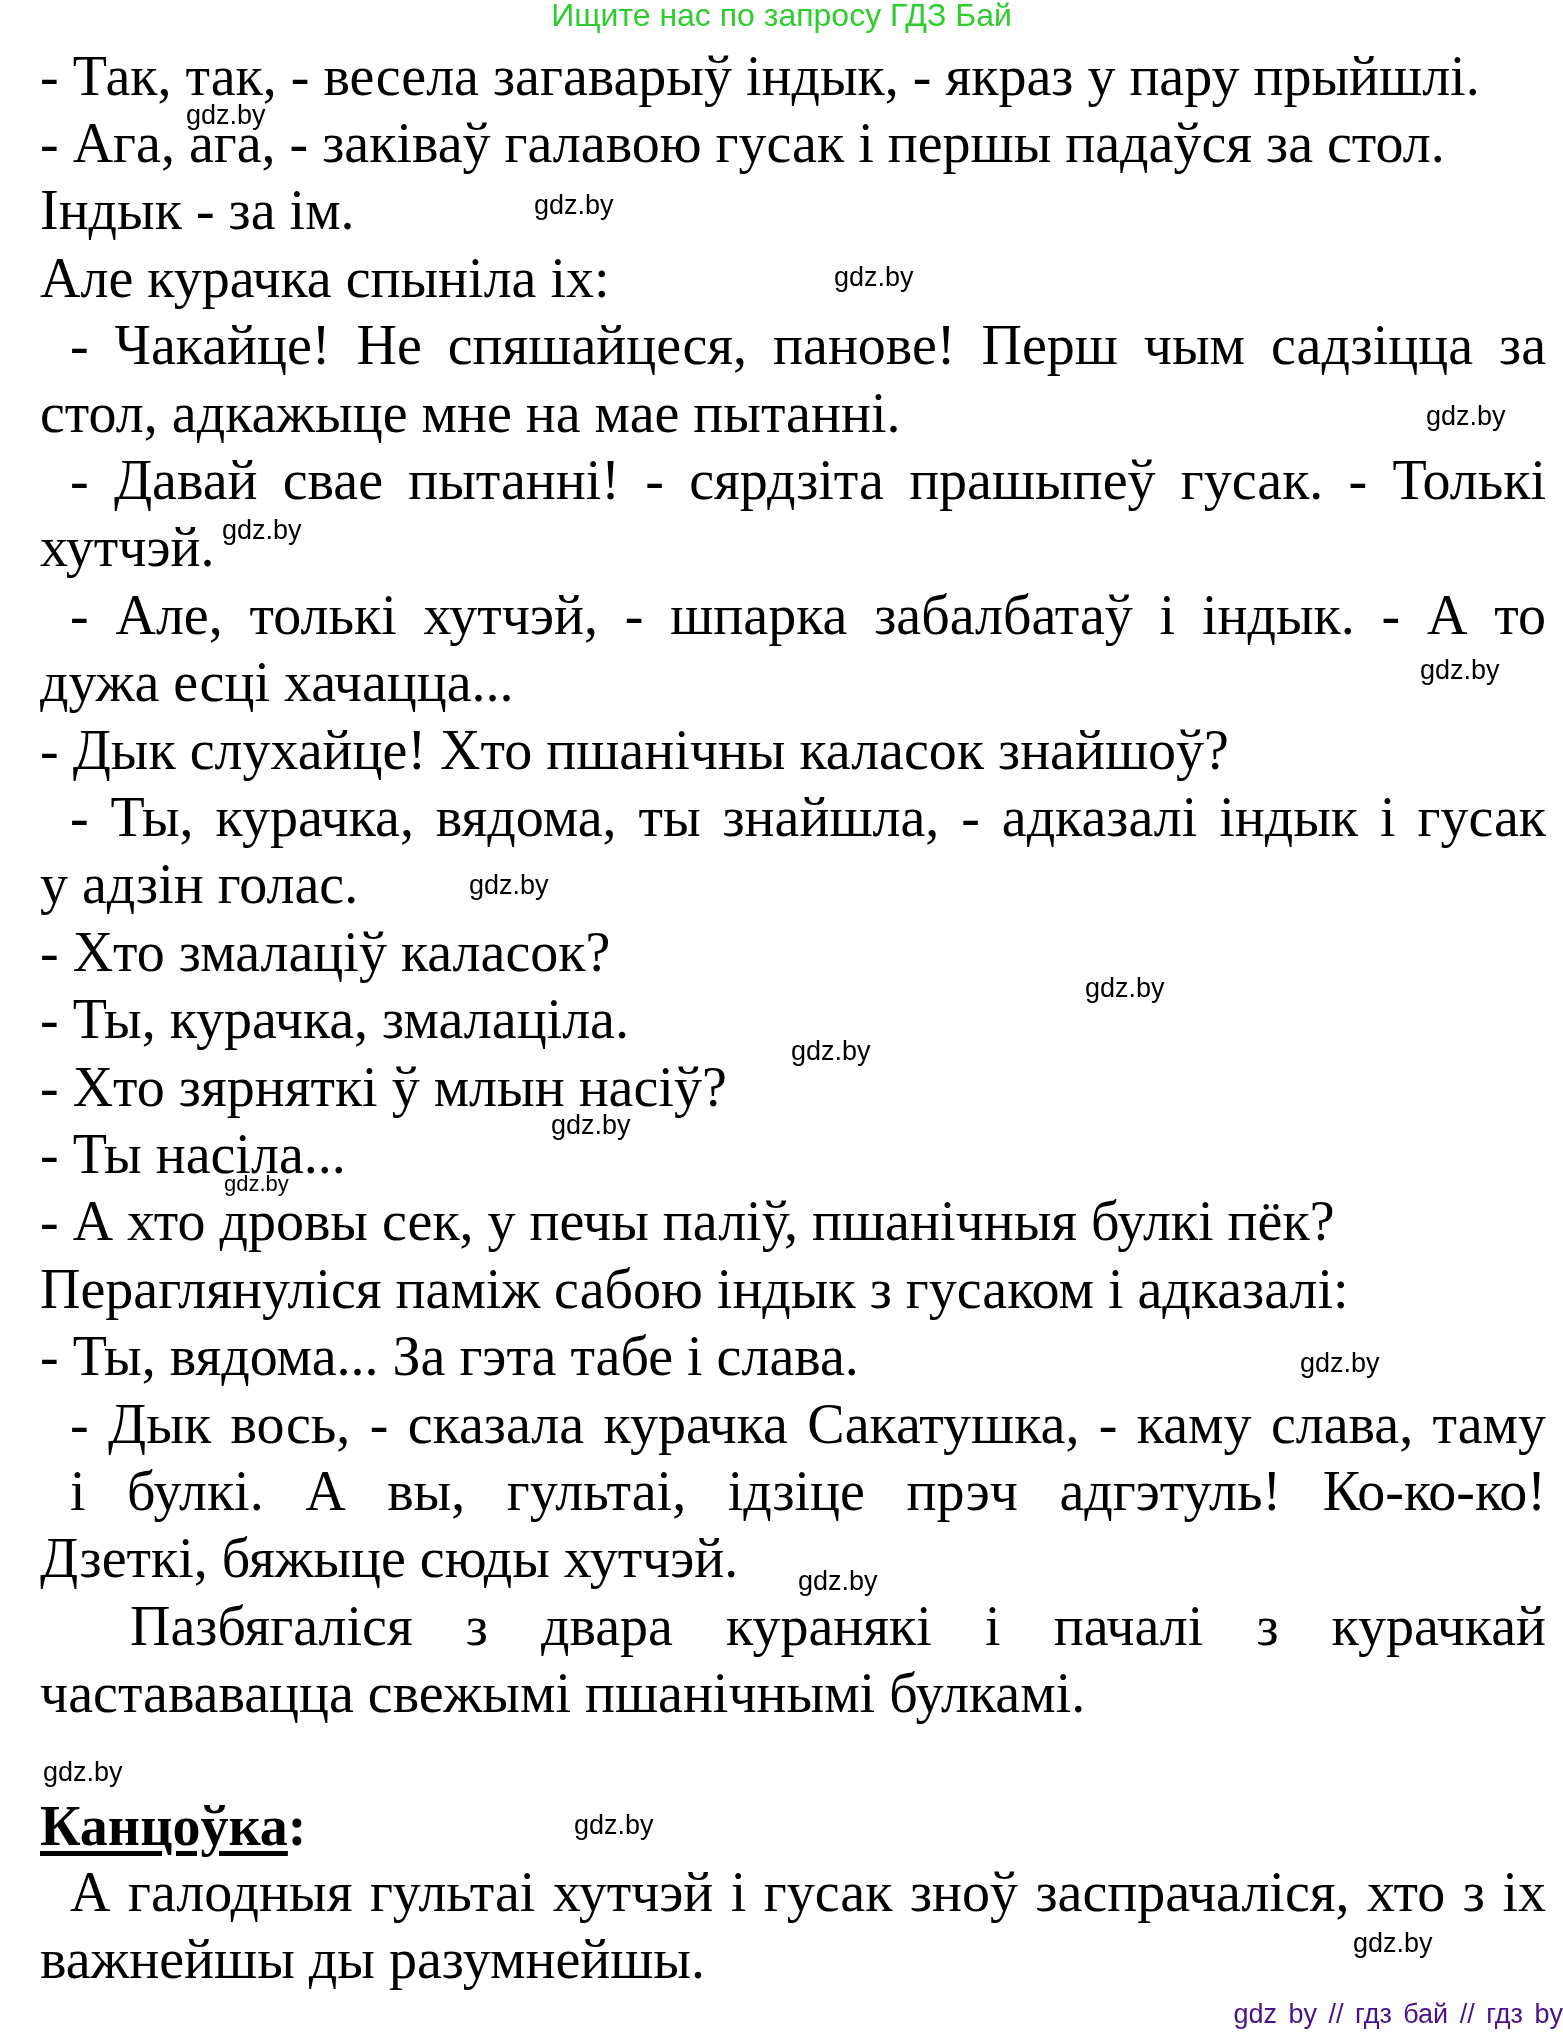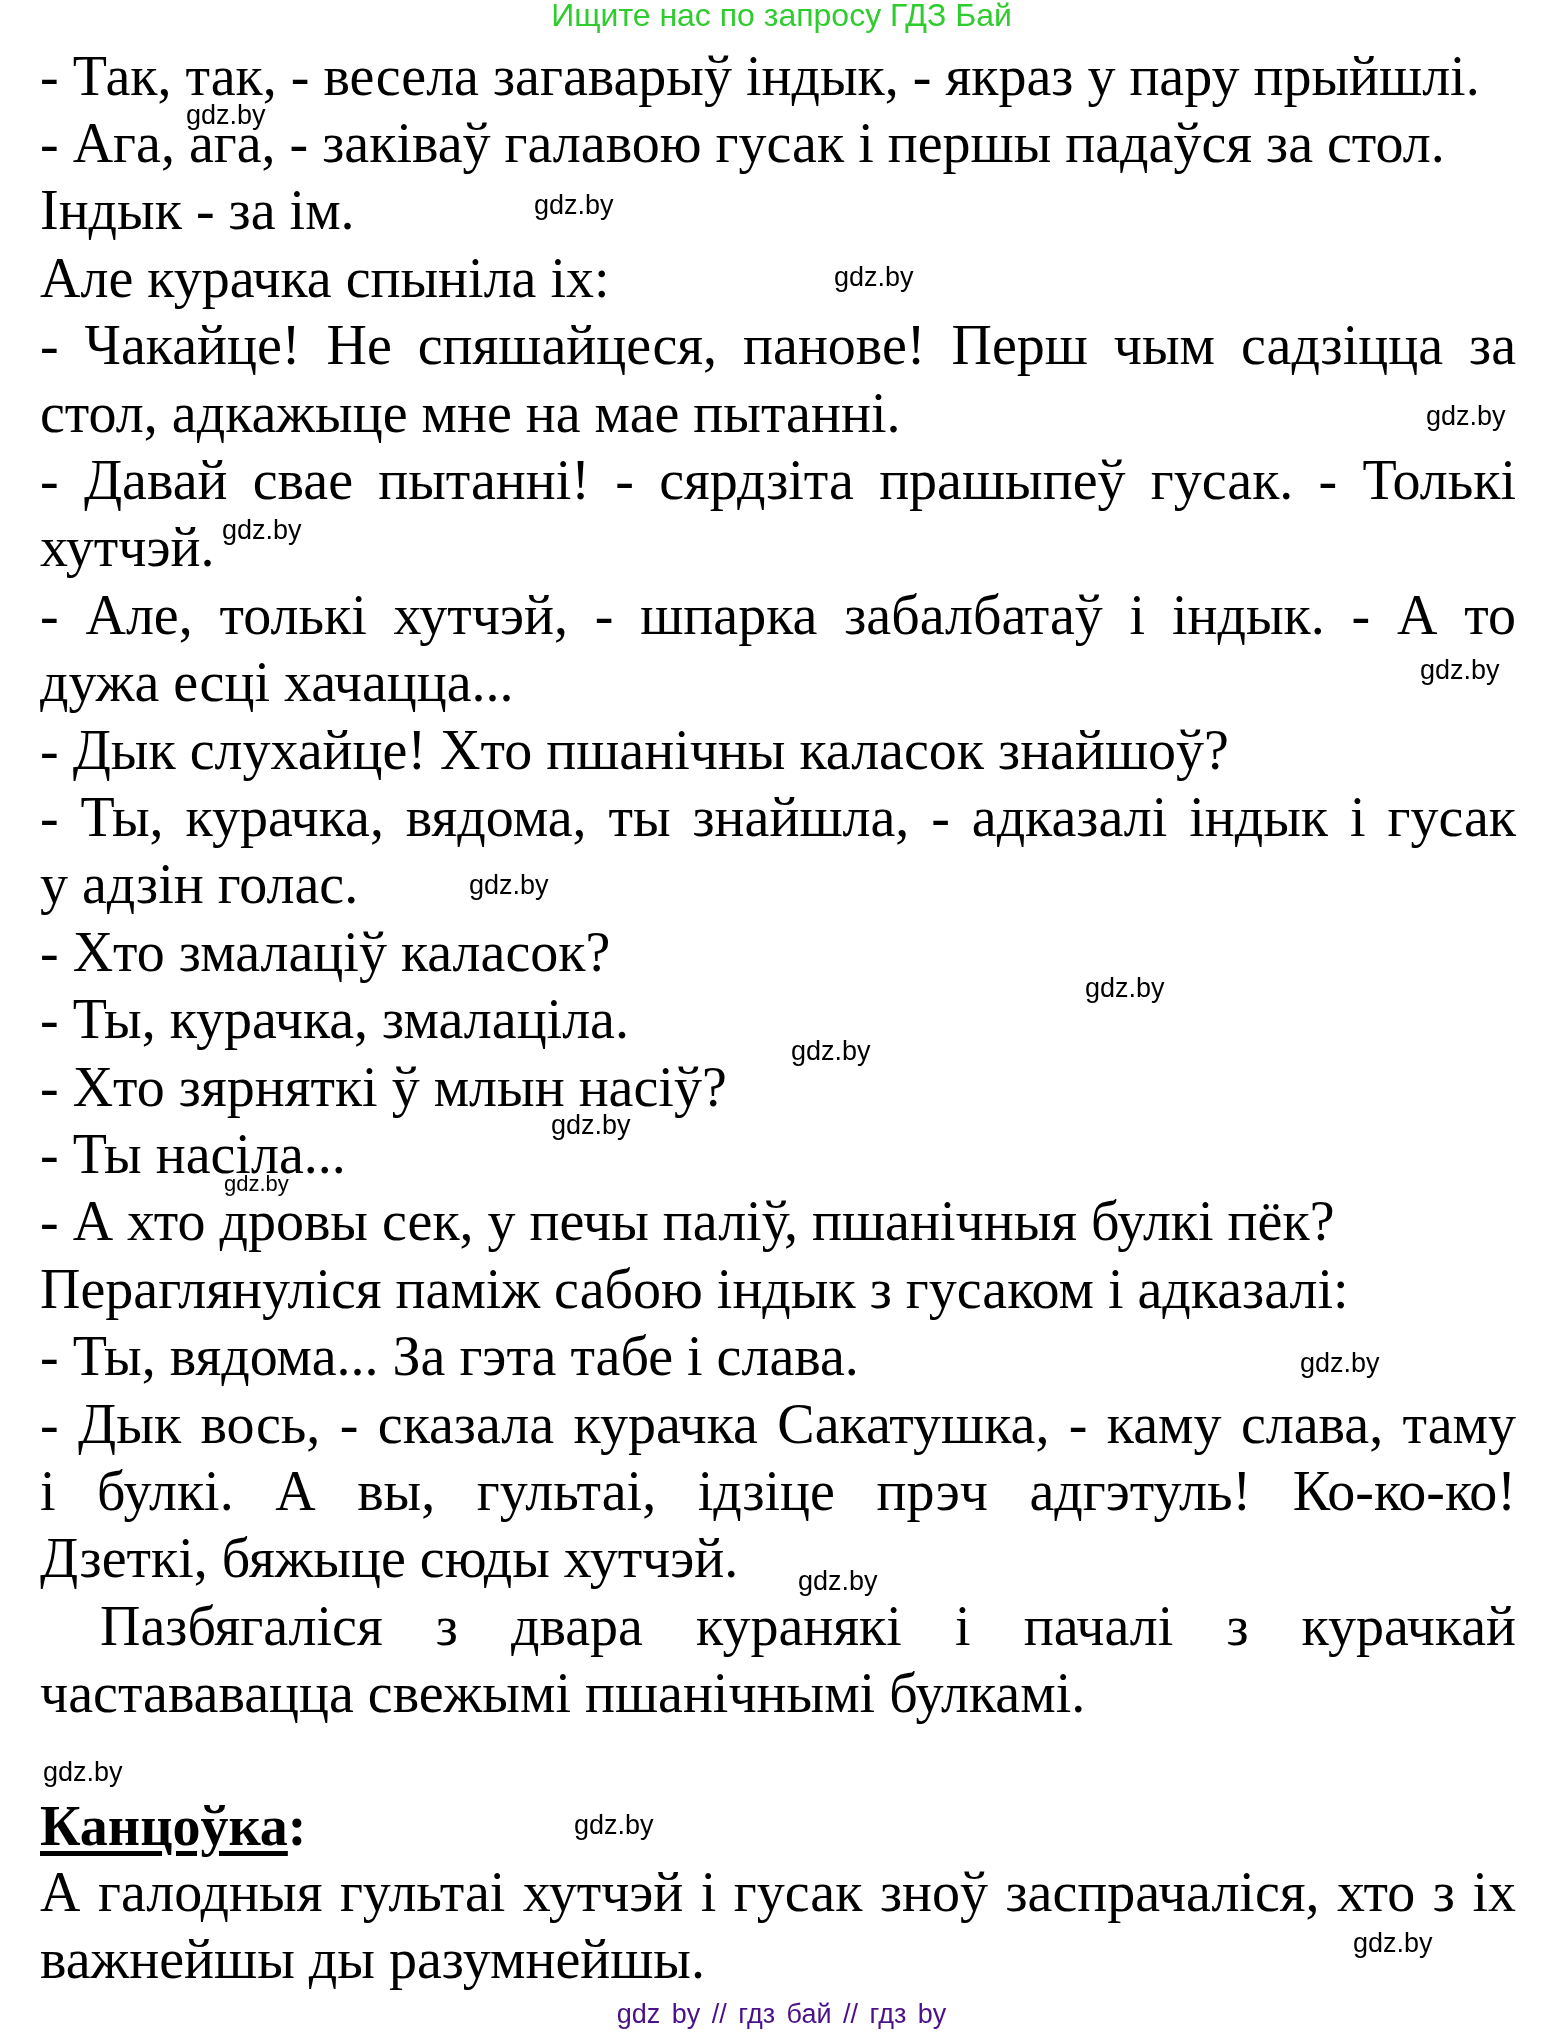--- a/index.html
+++ b/index.html
@@ -7,35 +7,35 @@
   .header {
     position: absolute; left: 0; top: 0; width: 1563px; height: 36px;
     text-align: center; font-family: "Liberation Sans", sans-serif;
     font-size: 32px; line-height: 30px; color: #2ecc2e;
   }
   .line {
     position: absolute; left: 40px; width: 1476px; height: 67px;
     font-family: Liberation Serif, serif; font-size: 56px; line-height: 67px;
     color: #000000; white-space: nowrap;
   }
-  .line.justify { text-align: justify; text-align-last: justify; white-space: normal; }
+  .line.justify { text-align: justify; text-align-last: justify; white-space: normal; margin-left: 30px; }
   .line.indent { left: 100px; width: 1416px; }
   .heading {
     position: absolute; left: 40px; height: 67px;
     font-family: "Liberation Serif", serif; font-size: 56px; line-height: 67px;
     font-weight: bold; color: #000; white-space: nowrap; text-align: center;
   }
   .heading .ul { text-decoration: underline; text-decoration-thickness: 5px; text-underline-offset: 6px; }
   .wm {
     position: absolute; font-family: "Liberation Sans", sans-serif;
     font-size: 27px; line-height: 30px; color: #000000; white-space: nowrap;
   }
   .wm.sm { font-size: 22px; line-height: 24px; }
   .footer {
-    position: absolute; left: 0; top: 1998px; width: 1563px; text-align: center;
+    position: absolute; left: 0; top: 1998px; width: 1563px; text-align: right;
     font-family: "Liberation Sans", sans-serif; font-size: 27px; line-height: 32px;
     color: #4a1288; word-spacing: 4px;
   }
 </style>
 </head>
 <body>
 
 <div class="header">Ищите нас по запросу ГДЗ Бай</div>
 
 <div>

